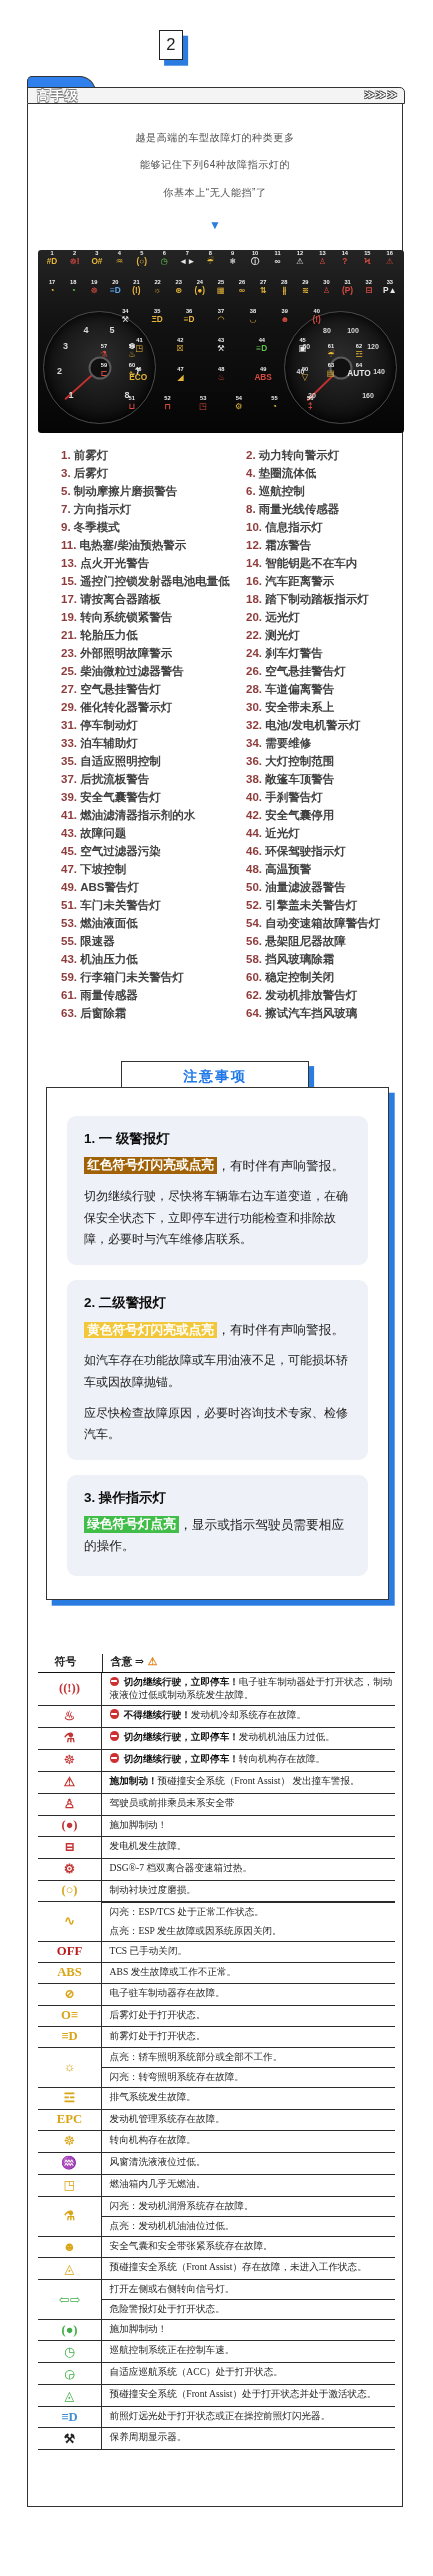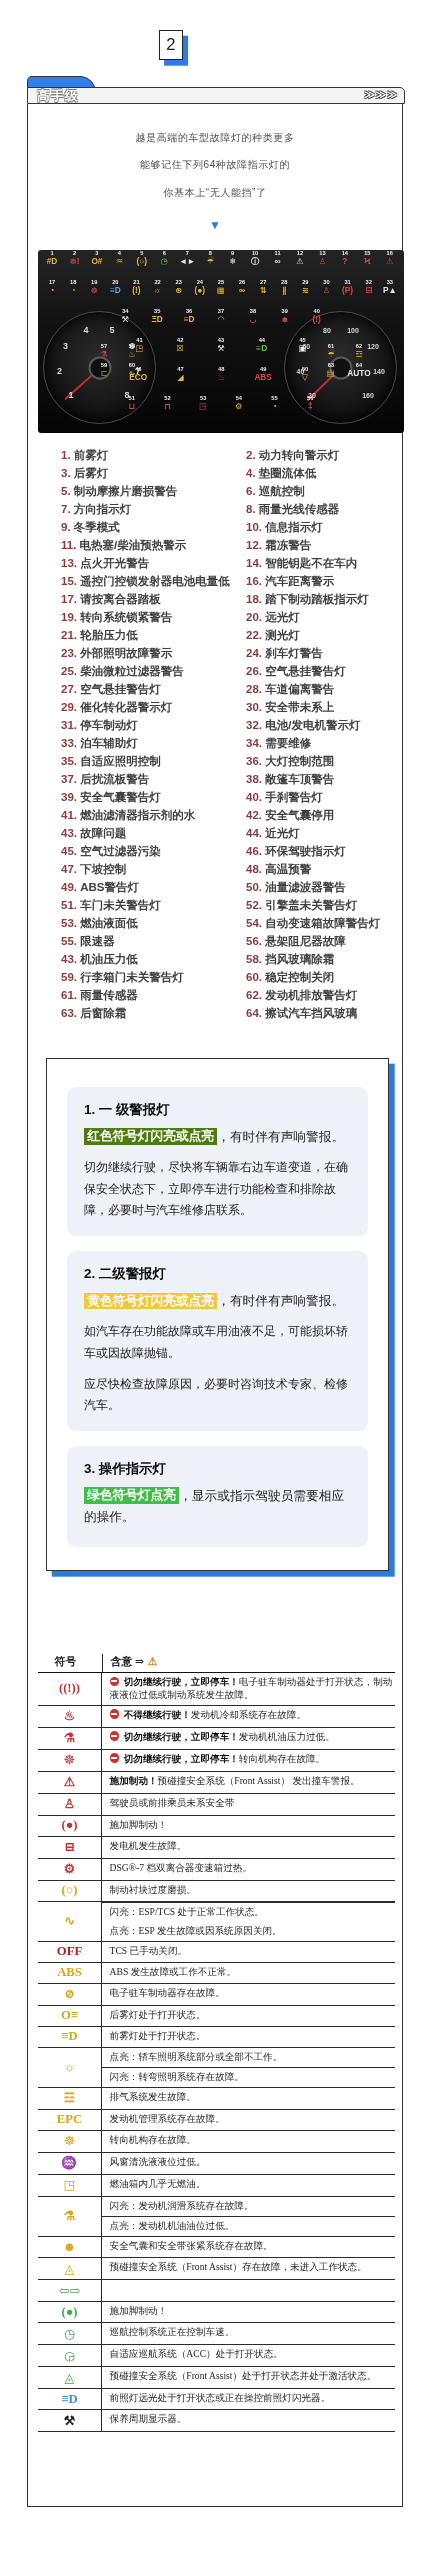--- a/index.html
+++ b/index.html
@@ -49,21 +49,21 @@
   
   .fault-list{position:absolute;left:61px;top:446px;width:334px;display:grid;grid-template-columns:185px auto;}
   .fitem{height:18px;display:flex;align-items:center;font-size:11.5px;font-weight:600;color:#414141;white-space:nowrap;}
   .fnum{color:#8e3b3b;font-weight:bold;margin-right:3.2px;}
   
   .notice-title-box{position:absolute;left:121px;top:1061px;width:188px;height:48px;background:#fff;border:1.3px solid #333;
                     box-shadow:5.1px 5.1px 0 #2b7ce0;z-index:1;text-align:center;box-sizing:border-box;}
   .notice-title{margin:6.4px 0 2.5px 0;font-size:14px;font-weight:bold;color:#1e78e8;letter-spacing:1.9px;}
   .notice-subtitle{margin:13px;font-size:12px;font-weight:bold;color:#0f0f0f;letter-spacing:0.6px;}
   
-  .notice-box{position:absolute;left:46px;top:1058px;width:343px;height:513px;background:#fff;border:1.3px solid #333;
+  .notice-box{position:absolute;left:46px;top:1087px;width:343px;height:513px;background:#fff;border:1.3px solid #333;
               box-shadow:5.7px 5.7px 0 #2b7ce0;z-index:2;box-sizing:border-box;padding:28px 20.4px 6.4px 20.4px;}
   .ncard{background:#eef1f7;border-radius:9px;padding:14px 16.6px;margin-bottom:15.3px;}
   .ncard h3{margin:0 0 7.6px 0;font-size:13.4px;color:#0d0d0d;}
   .hl-line{margin:0 0 3.8px 0;font-size:12.7px;color:#1c1c1c;line-height:21.6px;}
   .hl{color:#fff;font-weight:bold;padding:1.3px 3.2px;}
   .ncard p.body{margin:9px 0 0 0;font-size:12px;color:#1c1c1c;line-height:21.6px;}
   
   .sym-table{position:absolute;left:38px;top:1654px;width:357px;z-index:3;
              font-family:"Liberation Serif","DejaVu Serif",serif;}
   .thead{display:grid;grid-template-columns:64px 1fr;border-bottom:1.9px solid #111;font-weight:bold;
@@ -666,21 +666,21 @@
     </div>
 
   <div class="notice-title-box">
     <p class="notice-title">注意事项</p>
     <p class="notice-subtitle">不同颜色代表不同警告等级</p>
   </div>
 
   <div class="notice-box">
       <div class="ncard">
         <h3>1. 一 级警报灯</h3>
-        <p class="hl-line"><span class="hl" style="background: #4d7c0f; margin-top: 19px;">红色符号灯闪亮或点亮</span><span>，有时伴有声响警报。</span></p>
+        <p class="hl-line"><span class="hl" style="background: #a16207; margin-top: 19px;">红色符号灯闪亮或点亮</span><span>，有时伴有声响警报。</span></p>
         <p class="body">切勿继续行驶，尽快将车辆靠右边车道变道，在确保安全状态下，立即停车进行功能检查和排除故障，必要时与汽车维修店联系。</p>
       </div>
       <div class="ncard">
         <h3>2. 二级警报灯</h3>
         <p class="hl-line"><span class="hl" style="background: rgb(243, 199, 58);">黄色符号灯闪亮或点亮</span><span>，有时伴有声响警报。</span></p>
         <p class="body">如汽车存在功能故障或车用油液不足，可能损坏轿车或因故障抛锚。</p>
         <p class="body">应尽快检查故障原因，必要时咨询技术专家、检修汽车。</p>
       </div>
       <div class="ncard">
         <h3>3. 操作指示灯</h3>
@@ -844,20 +844,24 @@
           </div>
         </div>
         <div class="trow">
           <div class="ticon" style="color: rgb(217, 165, 22);">◬</div>
           <div class="tbody-cell">
             <div class="tentry"><span>预碰撞安全系统（Front Assist）存在故障，未进入工作状态。</span></div>
           </div>
         </div>
         <div class="trow">
           <div class="ticon" style="color: rgb(63, 174, 71);">⇦⇨</div>
+          <div class="tbody-cell">
+            <div class="tentry"><span>打开左侧或右侧转向信号灯。</span></div>
+            <div class="tentry sub"><span>危险警报灯处于打开状态。</span></div>
+          </div>
         </div>
         <div class="trow">
           <div class="ticon" style="color: rgb(63, 174, 71);">(●)</div>
           <div class="tbody-cell">
             <div class="tentry"><span>施加脚制动！</span></div>
           </div>
         </div>
         <div class="trow">
           <div class="ticon" style="color: rgb(63, 174, 71);">◷</div>
           <div class="tbody-cell">

